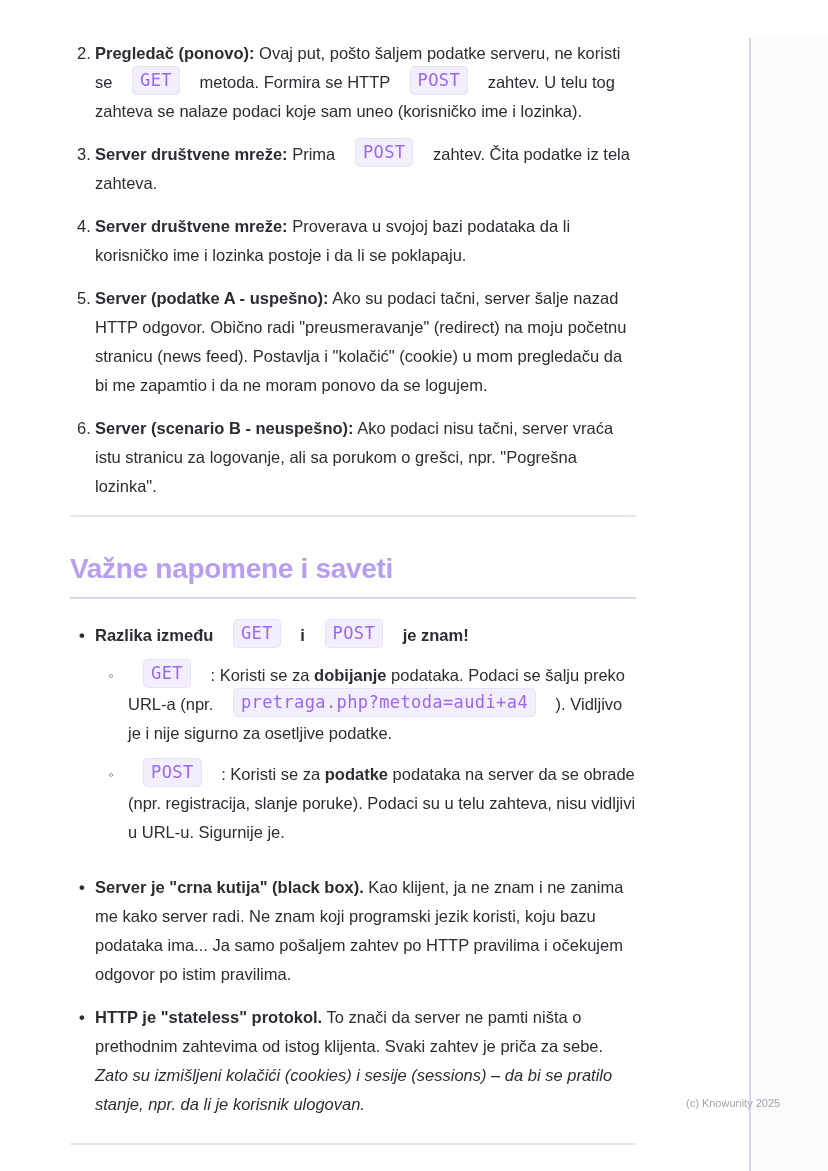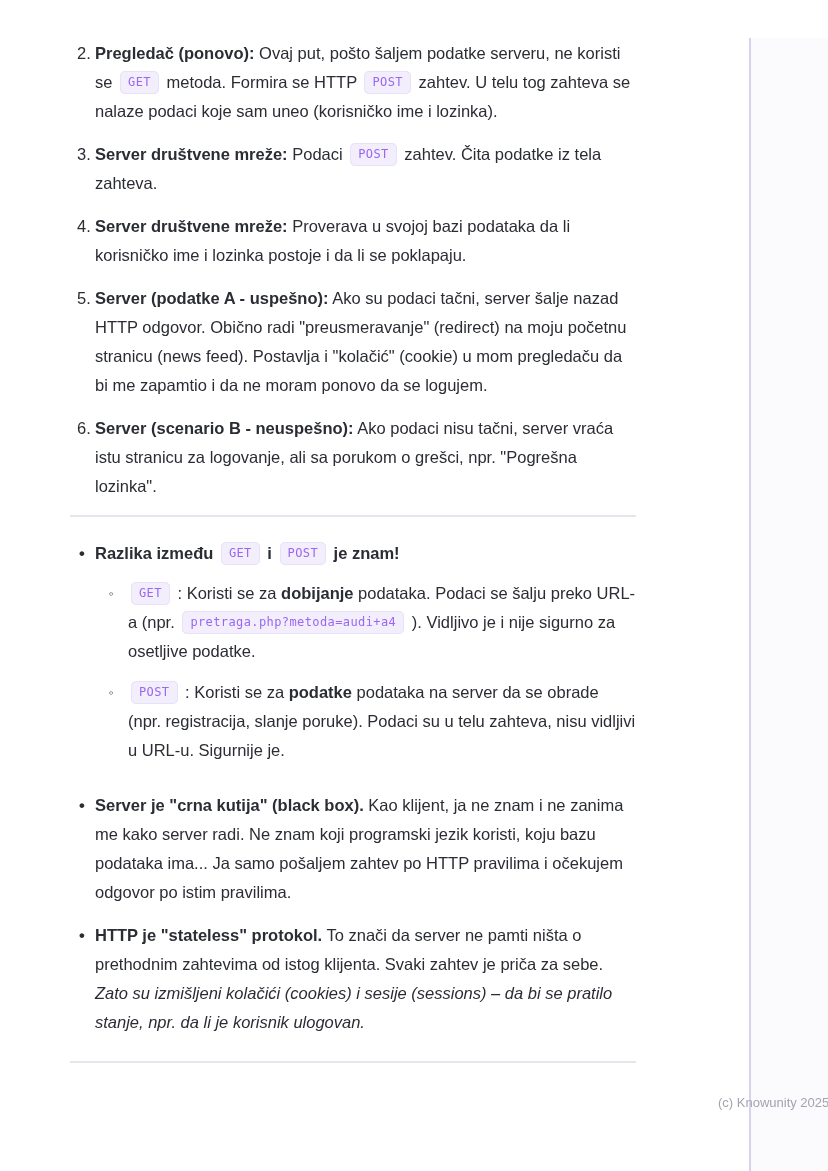--- a/index.html
+++ b/index.html
@@ -27,27 +27,27 @@
   }
   
   .step{display:flex;margin-bottom:14px;}
   .step .num{flex:none;width:25px;box-sizing:border-box;padding-left:7px;}
   .stext{flex:1;}
   
   .b{font-weight:700;}
   .i{font-style:italic;margin-top:8px;}
   .code{
     font-family:"DejaVu Sans Mono", monospace;
-    font-size:12px;line-height:1;
+    font-size:17px;line-height:1;
     color:var(--code-text);
     background:var(--code-bg);
     border:1px solid var(--code-border);
     border-radius:5px;
     padding:3px 7px 4px 7px;
-    margin:0 3px;
+    margin:0 15px;
     white-space:nowrap;
     position:relative;top:-2px;
     letter-spacing:0.4px;
   }
   
   hr.divider{border:none;border-top:2px solid var(--divider);margin:12px 0 0 0;}
   h2.stitle{
     font-size:28px;line-height:30px;font-weight:700;
     color:var(--heading);
     margin:37px 0 0 0;padding-bottom:13px;
@@ -55,54 +55,55 @@
     letter-spacing:-0.3px;
   }
   .bullets{margin-top:22px;margin-bottom:24px;}
   .bullet{display:flex;margin-bottom:14px;}
   .bullet > .bmark{flex:none;width:25px;box-sizing:border-box;padding-left:9px;font-weight:700;}
   .btext{flex:1;}
   .bullet.sub{margin:11px 0 12px 0;}
   .bullet.sub > .bmark{width:33px;padding-left:14px;font-weight:400;font-size:13px;}
   
   .footer{
-    position:absolute;left:718px;top:1096px;
-    font-size:13px;line-height:14px;color:var(--footer-text);z-index:3;white-space:nowrap;
+    position:absolute;left:686px;top:1096px;
+    font-size:11px;line-height:14px;color:var(--footer-text);z-index:3;white-space:nowrap;
   }
   .outside{position:absolute;left:751px;top:38px;right:0;bottom:0;background:var(--outside-bg);z-index:1;}
   .page-edge{position:absolute;left:749px;top:38px;width:2px;bottom:0;background:var(--page-edge-line);z-index:2;}
 </style>
 </head>
 <body>
 
 <main class="content">
   <div>
       <div class="step">
         <span class="num">2.</span>
         <div class="stext"><span class="b">Pregledač (ponovo):</span><span> Ovaj put, pošto šaljem podatke serveru, ne koristi se </span><span class="code">GET</span><span> metoda. Formira se HTTP </span><span class="code">POST</span><span> zahtev. U telu tog zahteva se nalaze podaci koje sam uneo (korisničko ime i lozinka).</span></div>
       </div>
       <div class="step">
         <span class="num">3.</span>
-        <div class="stext"><span class="b">Server društvene mreže:</span><span> Podaci </span><span class="code">POST</span><span> zahtev. Čita podatke iz tela zahteva.</span></div>
+        <div class="stext"><span class="b">Server društvene mreže:</span><span> Prima </span><span class="code">POST</span><span> zahtev. Čita podatke iz tela zahteva.</span></div>
       </div>
       <div class="step">
         <span class="num">4.</span>
         <div class="stext"><span class="b">Server društvene mreže:</span><span> Proverava u svojoj bazi podataka da li korisničko ime i lozinka postoje i da li se poklapaju.</span></div>
       </div>
       <div class="step">
         <span class="num">5.</span>
         <div class="stext"><span class="b">Server (podatke A - uspešno):</span><span> Ako su podaci tačni, server šalje nazad HTTP odgovor. Obično radi "preusmeravanje" (redirect) na moju početnu stranicu (news feed). Postavlja i "kolačić" (cookie) u mom pregledaču da bi me zapamtio i da ne moram ponovo da se logujem.</span></div>
       </div>
       <div class="step">
         <span class="num">6.</span>
         <div class="stext"><span class="b">Server (scenario B - neuspešno):</span><span> Ako podaci nisu tačni, server vraća istu stranicu za logovanje, ali sa porukom o grešci, npr. "Pogrešna lozinka".</span></div>
       </div>
     </div>
   <div>
       <hr class="divider">
+      <h2 class="stitle">Važne napomene i saveti</h2>
       <div class="bullets">
         <div class="bullet">
           <span class="bmark">•</span>
           <div class="btext"><span class="b">Razlika između </span><span class="code">GET</span><span class="b"> i </span><span class="code">POST</span><span class="b"> je znam!</span><div class="bullet sub">
               <span class="bmark">◦</span>
               <div class="btext"><span class="code">GET</span><span> : Koristi se za </span><span class="b">dobijanje</span><span> podataka. Podaci se šalju preko URL-a (npr. </span><span class="code">pretraga.php?metoda=audi+a4</span><span> ). Vidljivo je i nije sigurno za osetljive podatke.</span></div>
             </div><div class="bullet sub">
               <span class="bmark">◦</span>
               <div class="btext"><span class="code">POST</span><span> : Koristi se za </span><span class="b">podatke</span><span> podataka na server da se obrade (npr. registracija, slanje poruke). Podaci su u telu zahteva, nisu vidljivi u URL-u. Sigurnije je.</span></div>
             </div></div>

